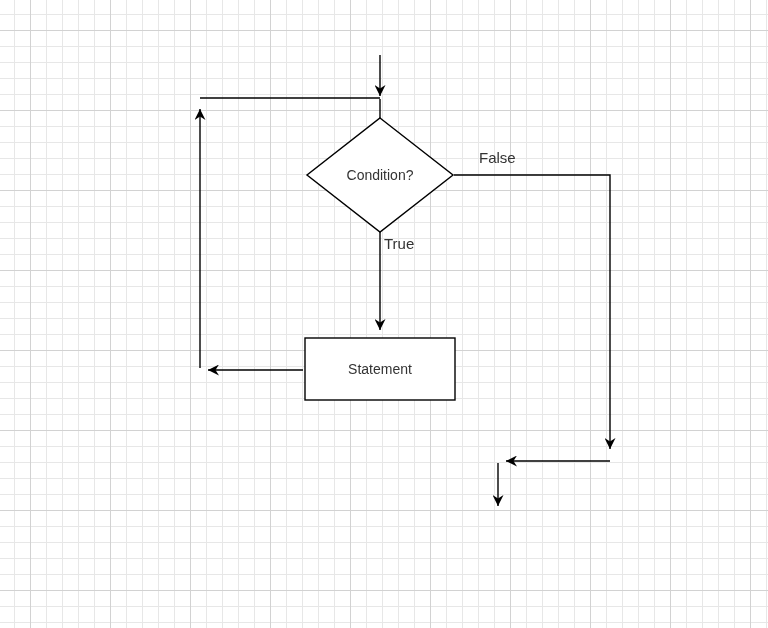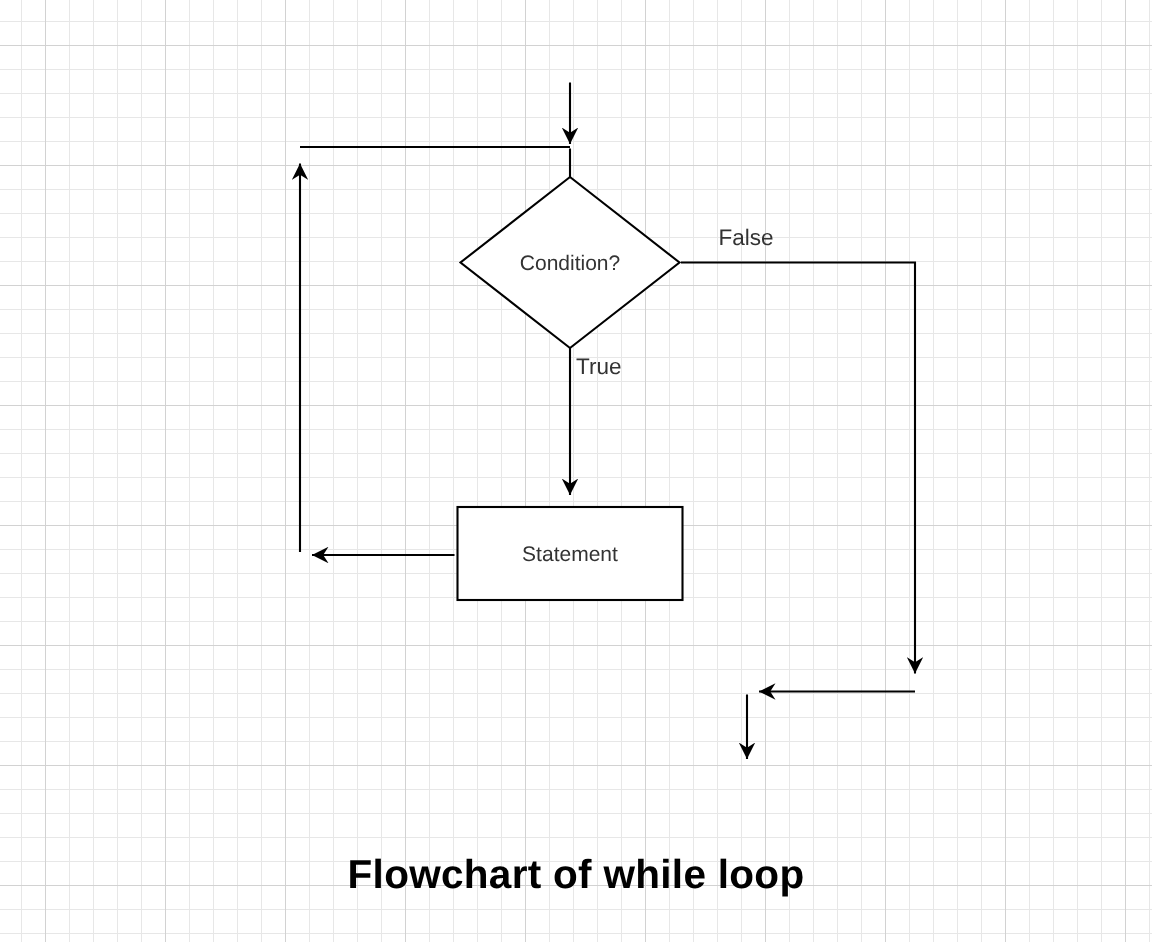--- a/index.html
+++ b/index.html
@@ -69,15 +69,14 @@
     </g>
 
     <g font-size="14" stroke="none">
       <text x="380" y="180" text-anchor="middle">Condition?</text>
       <text x="380" y="374" text-anchor="middle">Statement</text>
       <text x="479" y="163" font-size="15">False</text>
       <text x="384" y="249" font-size="15">True</text>
     </g>
   </svg>
 
-  <div class="title">Flowchart of while loop</div>
 
 </div>
 
 </body></html>

